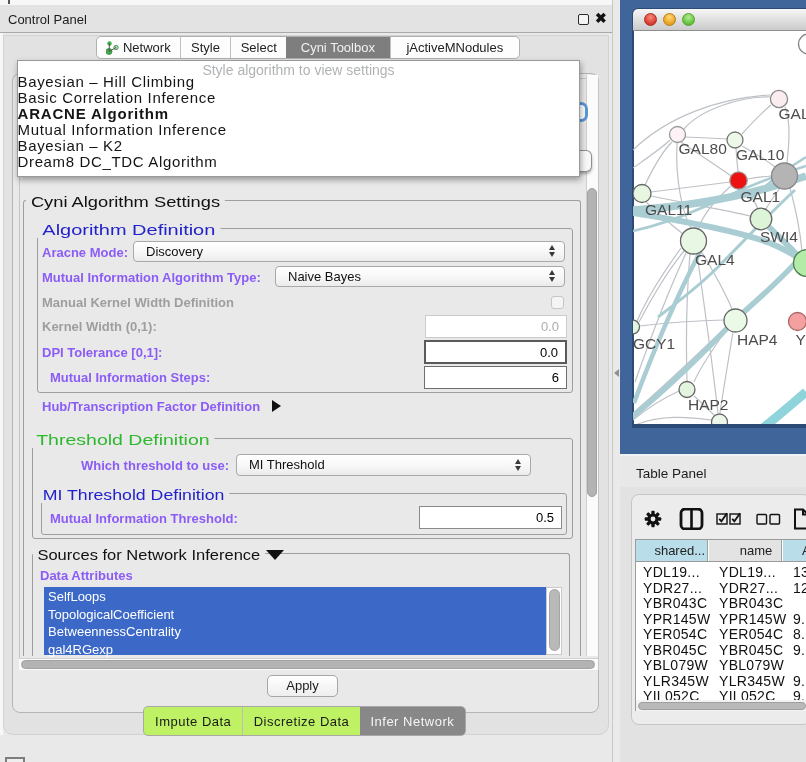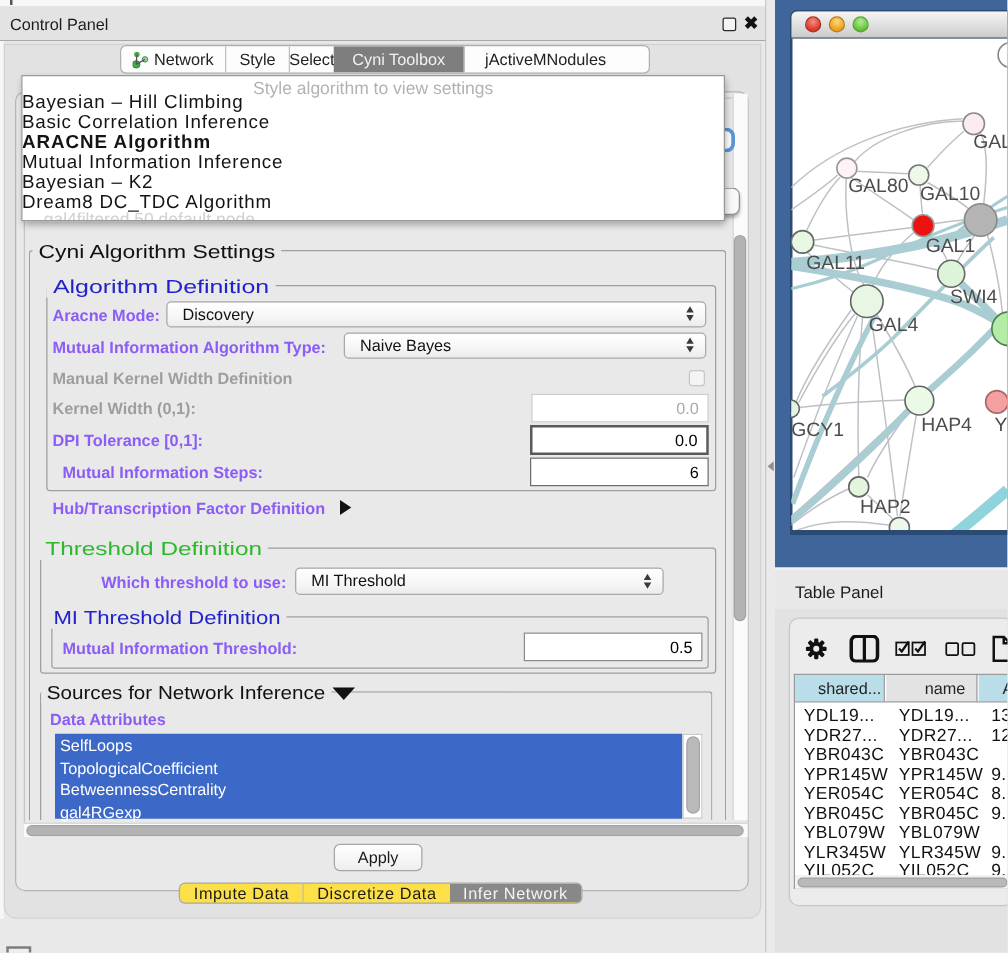--- a/index.html
+++ b/index.html
@@ -40,21 +40,21 @@
 
 <div class="abs" style="left:96px;top:36px;width:424px;height:23px;display:flex;border:1px solid #b0b0b0;border-radius:5px;background:#fdfdfd;overflow:hidden;font-size:13px;color:#222;">
   <div style="width:83px;display:flex;align-items:center;justify-content:center;">
     <svg width="13" height="14" viewBox="0 0 13 14" style="margin-right:4px;">
       <circle cx="3.5" cy="2.5" r="2.2" fill="#3fae49"></circle>
       <circle cx="3" cy="10.5" r="3" fill="#3fae49" stroke="#2c7e34" stroke-width="0.7"></circle>
       <circle cx="10" cy="6.5" r="2.2" fill="#9fd6a4" stroke="#2c7e34" stroke-width="0.7"></circle>
       <path d="M3.5 2.5 L3 10.5 M3 10.5 L10 6.5" stroke="#555" stroke-width="1"></path>
     </svg>Network</div>
   <div style="width:51px;border-left:1px solid #c0c0c0;display:flex;align-items:center;justify-content:center;">Style</div>
-  <div style="width:36px;border-left:1px solid #c0c0c0;display:flex;align-items:center;justify-content:center;">Select</div>
+  <div style="width:56px;border-left:1px solid #c0c0c0;display:flex;align-items:center;justify-content:center;">Select</div>
   <div style="width:104px;background:#7e7e7e;color:#f2f2f2;display:flex;align-items:center;justify-content:center;">Cyni Toolbox</div>
   <div style="width:130px;border-left:1px solid #c0c0c0;display:flex;align-items:center;justify-content:center;">jActiveMNodules</div>
 </div>
 
 <div class="abs" style="left:23px;top:200px;width:558px;height:456px;border:1px solid #9e9e9e;border-bottom:none;border-radius:3px 3px 0 0;"></div>
 <div class="gtitle" style="left:26px;top:192.5px;color:#111;font-size:15px;transform:scaleX(1.22);transform-origin:left;">Cyni Algorithm Settings</div>
 
 <div class="grp" style="left:37px;top:228px;width:536px;height:165px;"></div>
 <div class="gtitle" style="left:37px;top:220.5px;color:#2222cc;font-size:15px;transform:scaleX(1.33);transform-origin:left;">Algorithm Definition</div>
 
@@ -120,32 +120,31 @@
 <div class="abs" style="left:548.5px;top:589px;width:11px;height:62px;background:#b9b9b9;border:1px solid #a5a5a5;border-radius:5.5px;"></div>
 
 <div class="abs" style="left:586px;top:75px;width:12px;height:581px;background:#fbfbfb;border-left:1px solid #d0d0d0;"></div>
 <div class="abs" style="left:587px;top:188px;width:10px;height:309px;background:#b3b3b3;border:1px solid #a2a2a2;border-radius:5px;"></div>
 <div class="abs" style="left:19px;top:658px;width:579px;height:12px;background:#fbfbfb;border-top:1px solid #d0d0d0;"></div>
 <div class="abs" style="left:21px;top:659.5px;width:574px;height:9px;background:#b3b3b3;border:1px solid #a2a2a2;border-radius:5px;"></div>
 
 <div class="abs" style="left:267px;top:675px;width:71px;height:22px;border:1px solid #a6a6a6;border-radius:5px;background:linear-gradient(#ffffff,#eeeeee);text-align:center;">
   <span class="r13" style="line-height:20px;">Apply</span></div>
 
-<div class="abs" style="left:143px;top:706px;width:323px;height:17px;display:flex;border:1px solid #a8a8a8;border-radius:5px;background:#fde047;overflow:hidden;font-size:13px;letter-spacing:0.5px;color:#1a1a1a;">
+<div class="abs" style="left:143px;top:706px;width:323px;height:30px;display:flex;border:1px solid #a8a8a8;border-radius:5px;background:#bef264;overflow:hidden;font-size:13px;letter-spacing:0.5px;color:#1a1a1a;">
   <div style="width:99px;display:flex;align-items:center;justify-content:center;">Impute Data</div>
   <div style="width:118px;border-left:1px solid #bdbdbd;display:flex;align-items:center;justify-content:center;">Discretize Data</div>
   <div style="width:106px;background:#888888;color:#f5f5f5;display:flex;align-items:center;justify-content:center;">Infer Network</div>
 </div>
 
 <div class="abs" style="left:5px;top:757px;width:20px;height:10px;border:2px solid #7d7d7d;background:#eee;"></div>
 
 <div class="abs" id="popup" style="left:17px;top:60px;width:563px;height:117px;background:#fff;border:1px solid #999;box-shadow:1px 3px 6px rgba(0,0,0,0.35);z-index:20;font-size:13px;color:#111;overflow:hidden;">
   <div style="position:absolute;top:1px;width:100%;text-align:center;color:#b0b3b5;font-size:14px;">Style algorithm to view settings</div>
   <div style="position:absolute;top:12.5px;left:-0.5px;font-size:15px;letter-spacing:0.65px;line-height:16px;color:#141414;">Bayesian – Hill Climbing<br>Basic Correlation Inference<br><b style="letter-spacing:0.8px;">ARACNE Algorithm</b><br>Mutual Information Inference<br>Bayesian – K2<br>Dream8 DC_TDC Algorithm</div>
-  <div style="position:absolute;left:17px;top:106px;color:#ccd1d5;font-size:14px;">gal4filtered 50 default node</div>
 </div>
 
 <div class="abs" style="left:574px;top:102px;width:14px;height:20px;border:3px solid #5a96d6;border-left:none;border-radius:0 7px 7px 0;background:#fff;z-index:15;"></div>
 <div class="abs" style="left:574px;top:150px;width:18px;height:22px;border:1px solid #909090;border-left:none;border-radius:0 6px 6px 0;background:#f8f8f8;box-shadow:0 2px 3px rgba(0,0,0,0.3);z-index:15;"></div>
 
 <div class="abs" style="left:620px;top:0;width:186px;height:454px;background:#40659b;"></div>
 <div class="abs" style="left:620px;top:454px;width:186px;height:3px;background:#eff1f2;"></div>
 <div class="abs" style="left:612px;top:0;width:1px;height:762px;background:#c8c8c8;"></div>
 
 <div class="abs" style="left:631.5px;top:8px;width:174.5px;height:420px;background:#2b4a74;border-radius:6px 0 0 0;"></div>

